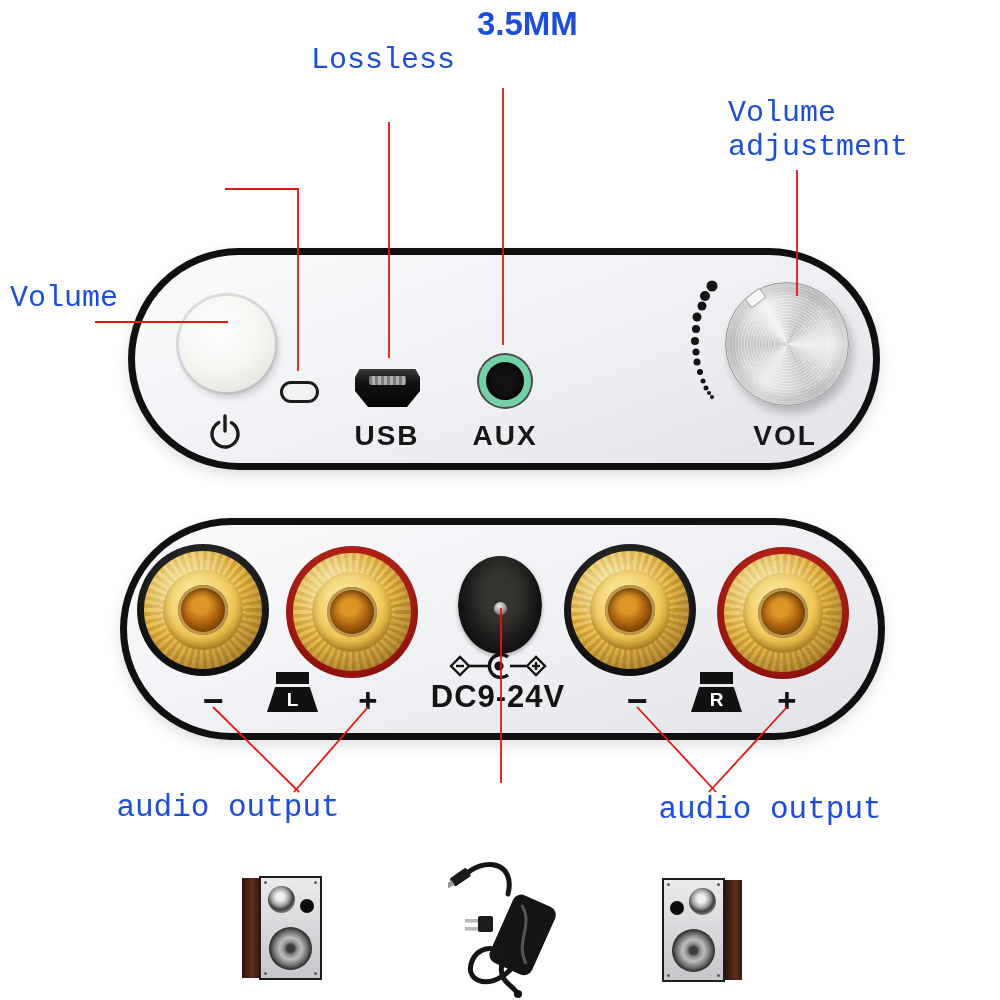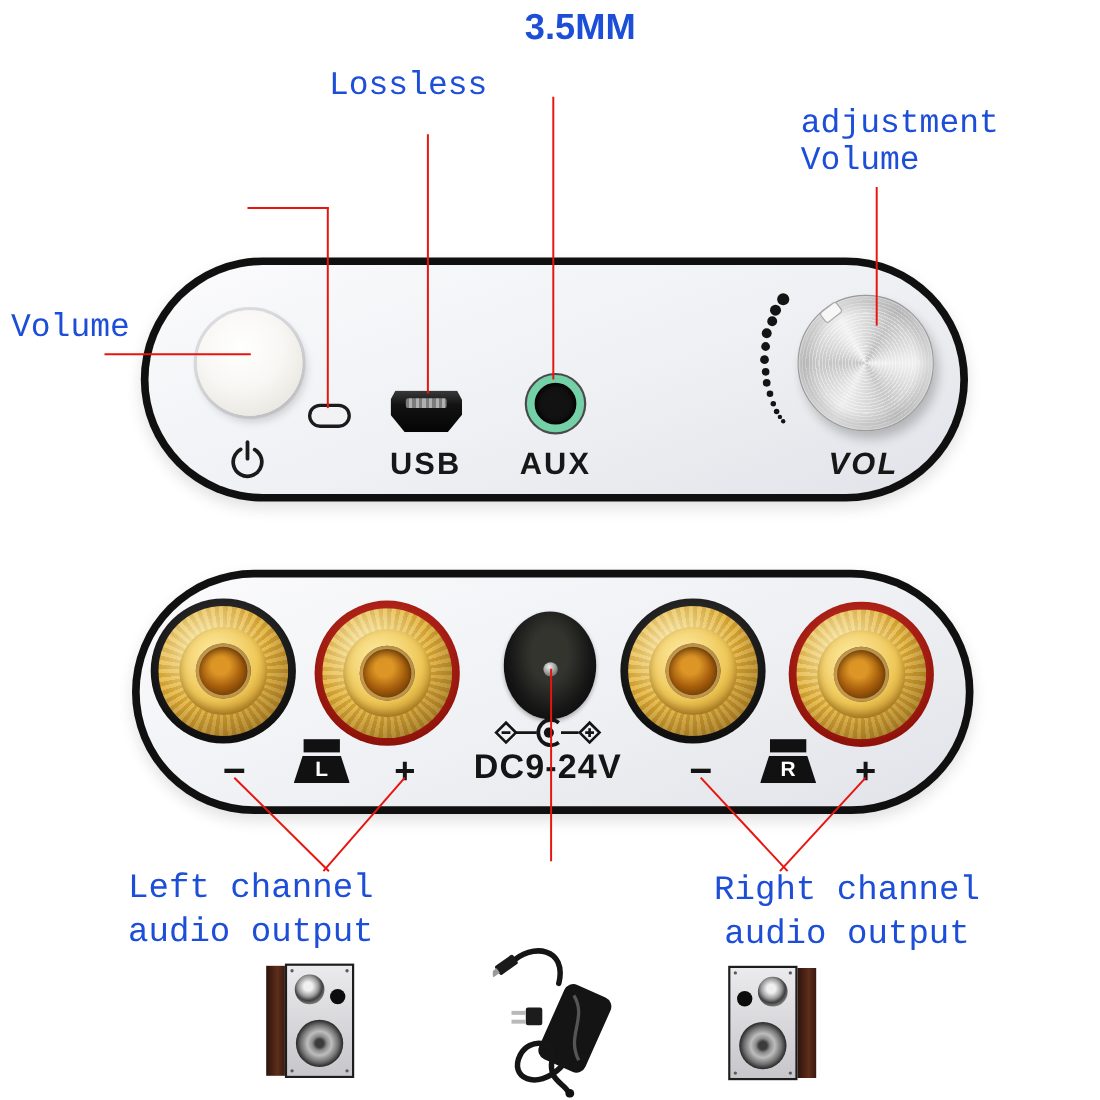--- a/index.html
+++ b/index.html
@@ -78,38 +78,36 @@
   .woofer{position:absolute;width:43px;height:43px;border-radius:50%;
      background:radial-gradient(circle, #3c3c3c 0 12%, #8d8d8d 22%, #bdbdbd 36%, #6f6f6f 56%, #1f1f1f 72%, #383838 100%);}
   .screw{position:absolute;width:3px;height:3px;border-radius:50%;background:#5a5a5a;}
 </style>
 </head>
 <body>
 
 <div class="canvas">
 
   <div class="red" style="left:10px;top:281px;">Volume</div>
-  <div class="red" style="left:299px;top:43px;margin-top:18px;">
+  <div class="red" style="left:311px;top:43px;">
     <div>Lossless</div>
   </div>
   <div class="red bold-sans" style="left:477px;top:7px;">3.5MM</div>
   <div class="red" style="left:728px;top:96px;">
+    <div>Volume</div>
     <div>adjustment</div>
-    <div>Volume</div>
   </div>
   <div class="red big center" style="left:103px;top:788px;width:250px;">
-    <div>Left channel</div>
     <div>audio output</div>
   </div>
   <div class="red big center" style="left:645px;top:790px;width:250px;">
-    <div>Right channel</div>
     <div>audio output</div>
   </div>
 
-  <div class="device" style="left:128px;top:234px;width:752px;height:222px;">
+  <div class="device" style="left:128px;top:248px;width:752px;height:222px;">
     <div class="face"></div>
 
     <div class="power-btn" style="left:51px;top:48px;"></div>
     <svg style="position:absolute;left:76px;top:162px;" width="42" height="42" viewBox="0 0 42 42">
       <circle cx="21" cy="24" r="13" fill="none" stroke="#1a1a1a" stroke-width="3.4" stroke-dasharray="68 14" transform="rotate(-60 21 24)" stroke-linecap="round"></circle>
       <line x1="21" y1="6" x2="21" y2="21" stroke="#1a1a1a" stroke-width="3.4" stroke-linecap="round"></line>
     </svg>
 
     <div class="indicator" style="left:152px;top:133px;"></div>
 
@@ -132,21 +130,21 @@
         <circle cx="17" cy="90" r="3.5"></circle>
         <circle cx="20" cy="100" r="3"></circle>
       <circle cx="23" cy="109" r="2.5"></circle>
         <circle cx="26" cy="116" r="2.5"></circle>
         <circle cx="29" cy="121" r="2"></circle>
       <circle cx="32" cy="125" r="2"></circle>
     </svg>
     <div class="knob" style="left:597px;top:34px;">
       <div class="knob-notch"></div>
     </div>
-    <div class="panel-label" style="left:602px;top:172px;font-style:italic;">VOL</div>
+    <div class="panel-label" style="left:602px;top:172px;">VOL</div>
   </div>
 
   <div class="device" style="left:120px;top:518px;width:765px;height:222px;">
     <div class="face"></div>
 
     <div class="post" style="left:17px;top:26px;">
       <div class="ring black"></div>
       <div class="knurl"></div>
       <div class="pface"></div>
       <div class="phole"></div>

